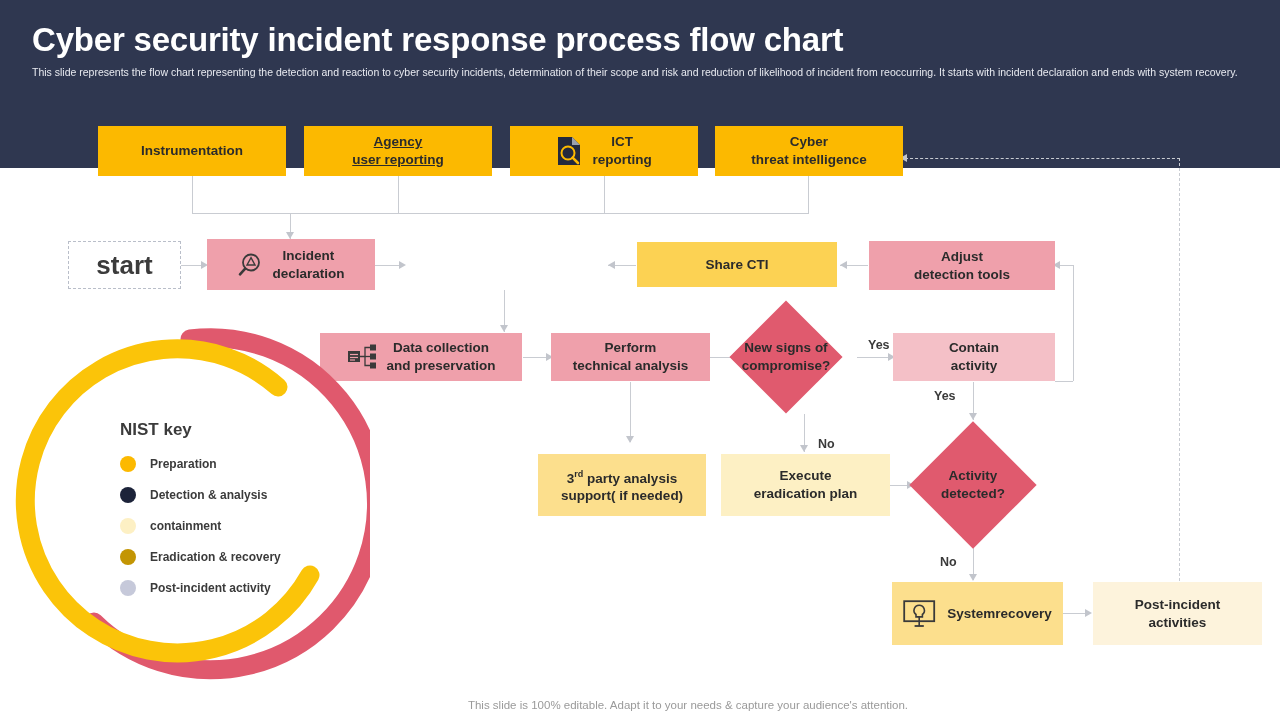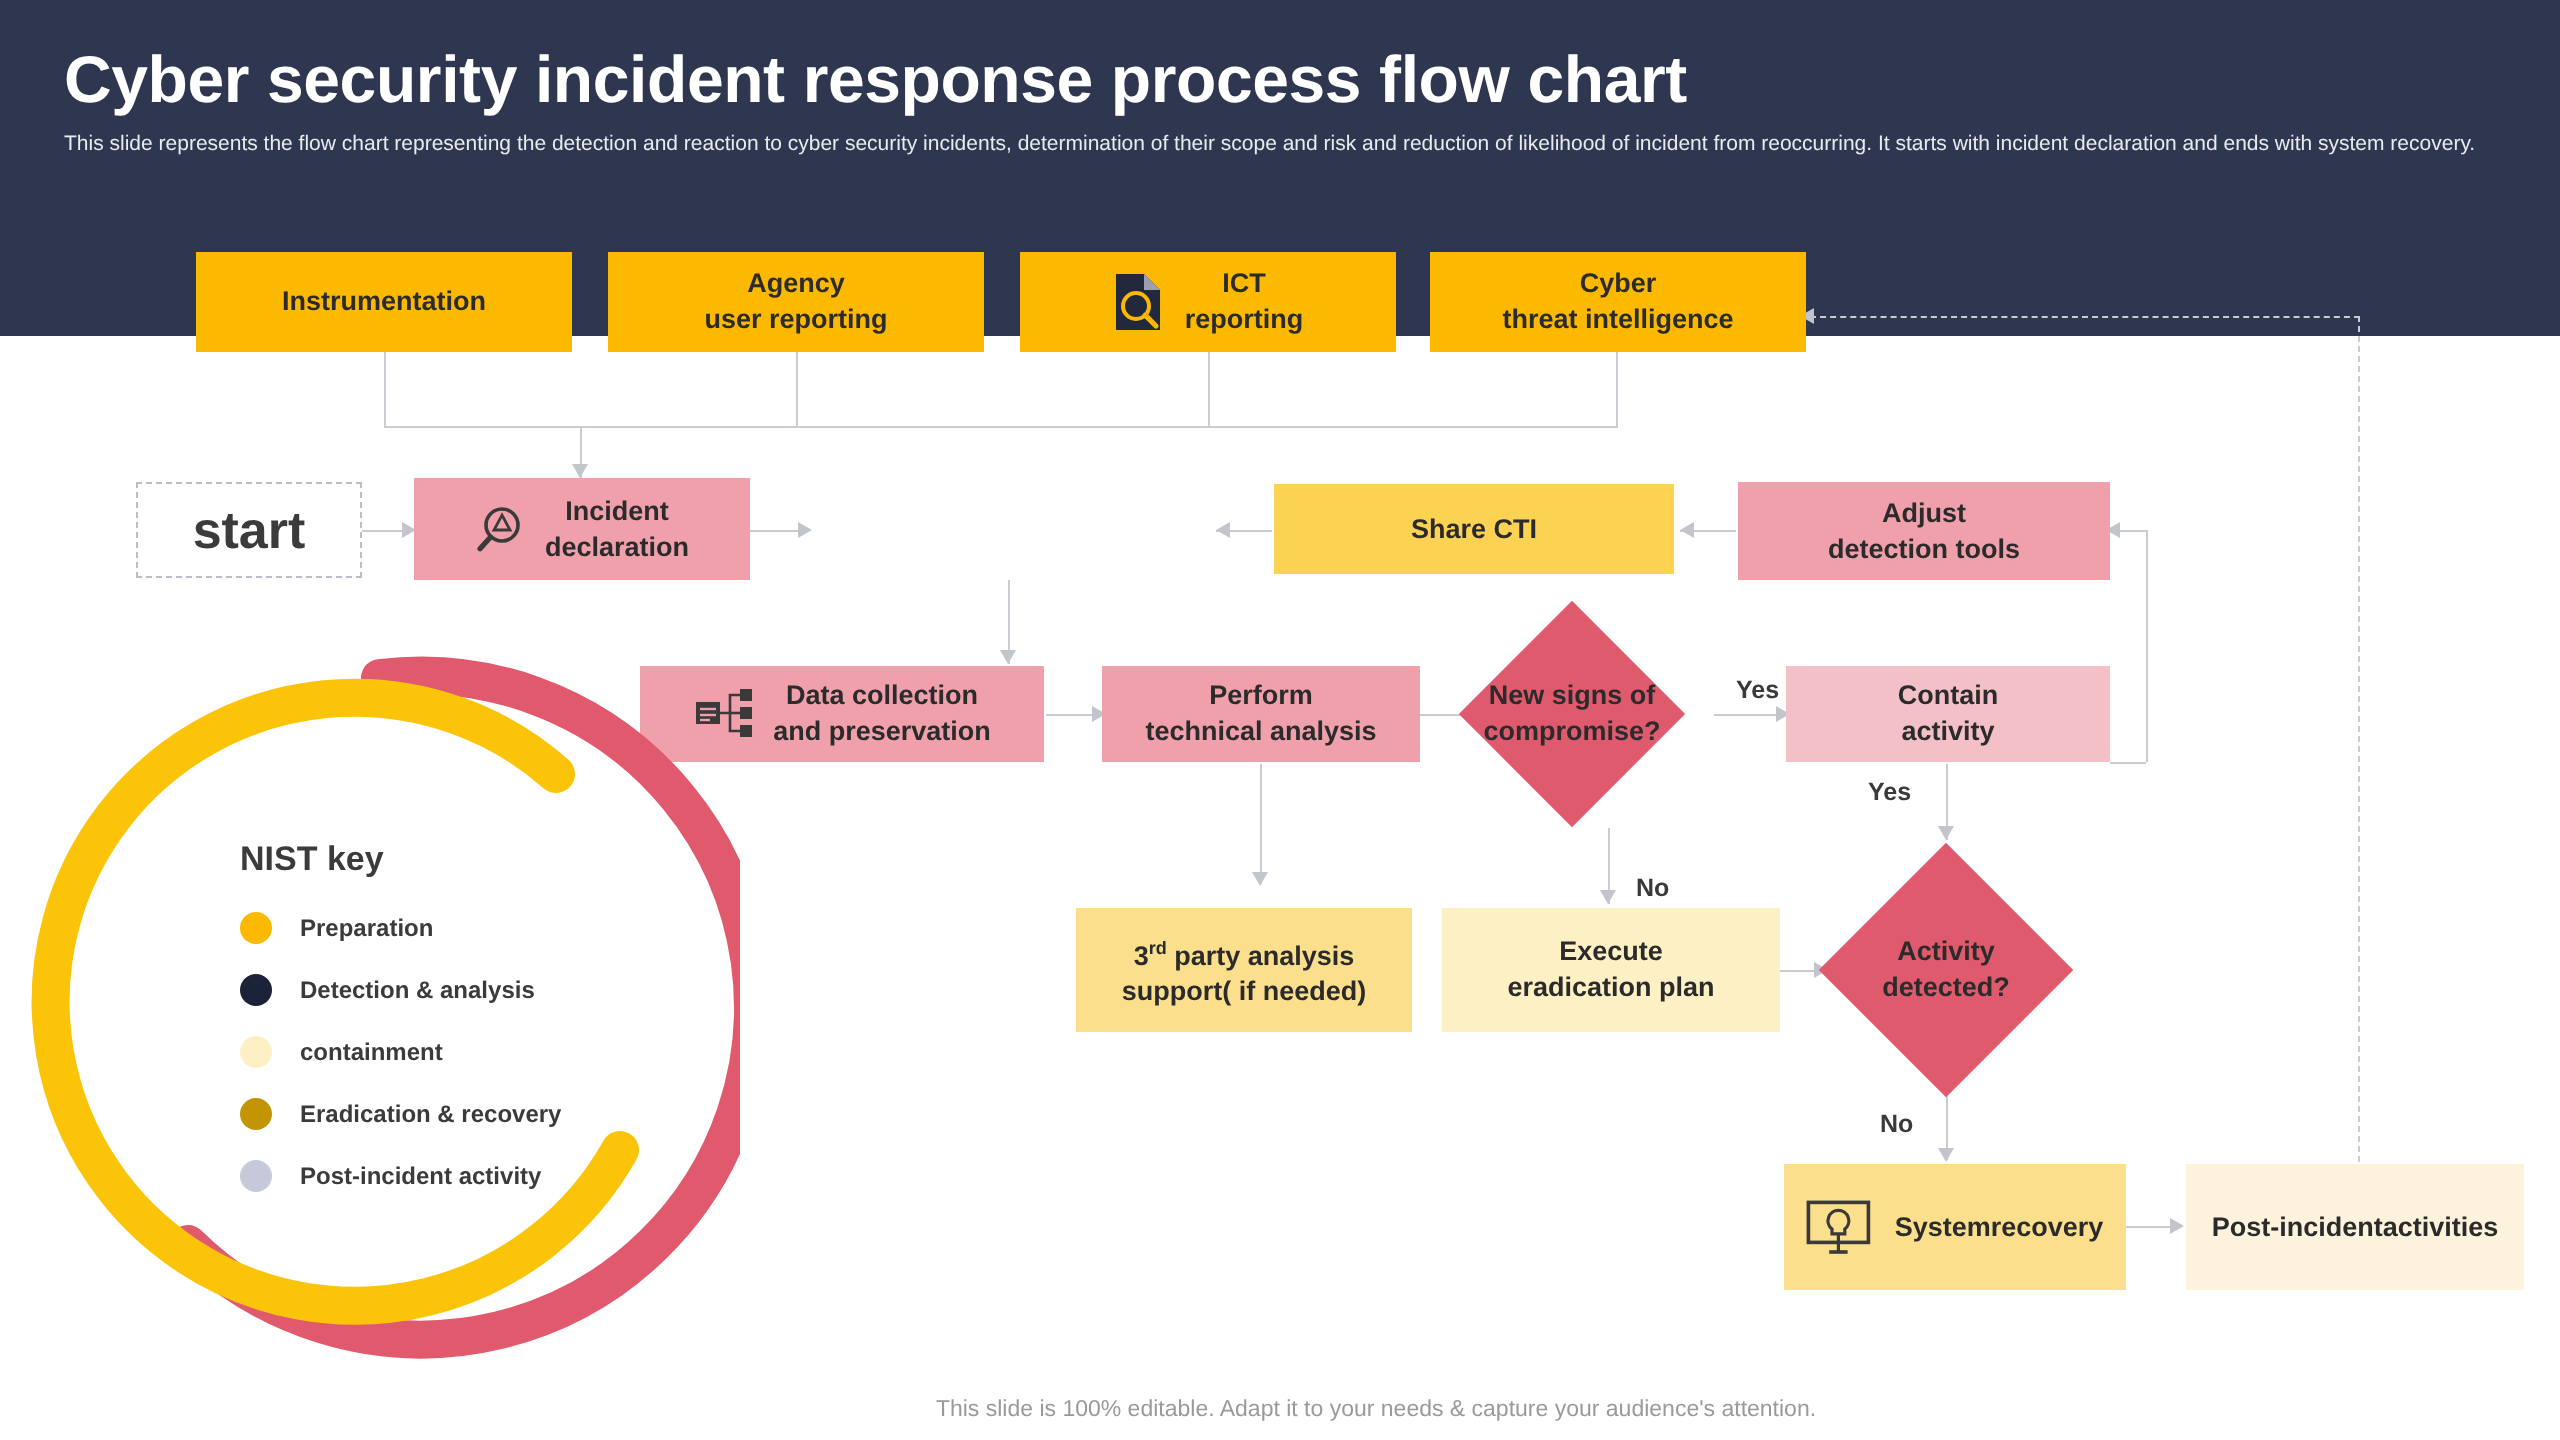--- a/index.html
+++ b/index.html
@@ -173,21 +173,21 @@
   <div class="arw arw-r" style="left:1085px;top:608.5px;"></div>
 
   <div class="ln-dash-v" style="left:1179px;top:158px;height:423px;"></div>
   <div class="ln-dash-h" style="left:905px;top:158px;width:275px;"></div>
   <div class="arw arw-l" style="left:900px;top:153.5px;"></div>
 
   <div class="node c-prep" style="left:98px;top:126px;width:188px;height:50px;">
     <span class="txt">Instrumentation</span>
   </div>
 
-  <div class="node c-prep" style="left:304px;top:126px;width:188px;height:50px;flex-direction:column;">
+  <div class="node c-prep" style="left:304px;top:126px;width:188px;height:50px;flex-direction:column;text-decoration:underline;">
     <span class="txt">Agency</span>
     <span class="txt">user reporting</span>
   </div>
 
   <div class="node c-prep" style="left:510px;top:126px;width:188px;height:50px;">
     <span class="nicon" style="margin-right:10px;">
       <svg width="26" height="30" viewBox="0 0 26 30">
         <path d="M2 1 h14 l8 8 v20 h-22 z" fill="#23293d"></path>
         <path d="M16 1 v8 h8 z" fill="#9aa0ad"></path>
         <circle cx="12" cy="17" r="6.5" fill="none" stroke="#fcb900" stroke-width="2"></circle>
@@ -298,21 +298,21 @@
         <line x1="16.2" y1="17.9" x2="16.2" y2="27" stroke="#3a3a3a" stroke-width="1.6"></line>
         <line x1="11.6" y1="27" x2="20.8" y2="27" stroke="#3a3a3a" stroke-width="1.8"></line>
       </svg>
     </span>
     <span style="display:flex;flex-direction:row;">
       <span class="txt">System</span>
       <span class="txt">recovery</span>
     </span>
   </div>
 
-  <div class="node c-post" style="left:1093px;top:582px;width:169px;height:63px;flex-direction:row;">
+  <div class="node c-post" style="left:1093px;top:582px;width:169px;height:63px;flex-direction:column;">
     <span class="txt">Post-incident</span>
     <span class="txt">activities</span>
   </div>
 
   <div class="rings">
     <svg width="360" height="360" viewBox="0 0 360 360">
 
       <path d="M 180 14 A 166 166 0 1 1 84 297" fill="none" stroke="#e0596d" stroke-width="19" stroke-linecap="round"></path>
 
       <path d="M 268 62 A 152 152 0 1 0 300 250" fill="none" stroke="#fbc409" stroke-width="19" stroke-linecap="round"></path>

